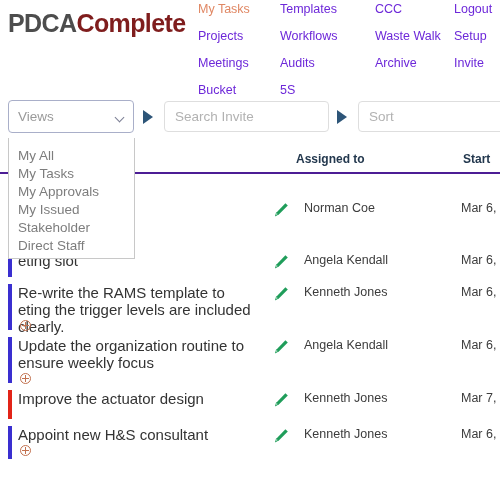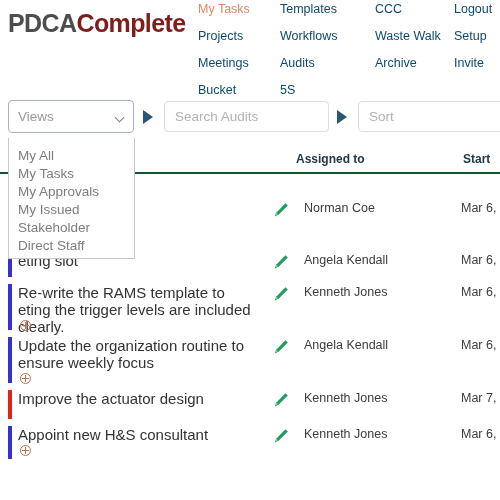--- a/index.html
+++ b/index.html
@@ -50,21 +50,21 @@
     top: 0;
   }
   .nav-col-0 { left: 0px; }
   .nav-col-1 { left: 82px; }
   .nav-col-2 { left: 177px; }
   .nav-col-3 { left: 256px; }
 
   .nav-link {
     display: block;
     font-size: 12.5px;
-    color: #0c4a6e;
+    color: #6d28d9;
     line-height: 12px;
     margin-bottom: 15px;
     white-space: nowrap;
     text-decoration: none;
     cursor: pointer;
   }
   .nav-link.active { color: #e08763; }
 
   
   .toolbar {
@@ -166,21 +166,21 @@
   .table {
     position: absolute;
     left: 0;
     top: 150px;
     width: 500px;
   }
 
   .thead {
     position: relative;
     height: 22px;
-    border-bottom: 2px solid #14532d;
+    border-bottom: 2px solid #4c1d95;
   }
   .th {
     position: absolute;
     top: 2px;
     font-size: 12px;
     font-weight: bold;
     color: #23384e;
     white-space: nowrap;
   }
   .th-assigned { left: 296px; }
@@ -297,21 +297,21 @@
   <div class="toolbar">
 
     <div class="views-select">
       <span>Views</span>
       <span class="views-caret"></span>
     </div>
 
     <div class="play-tri play-1"></div>
 
     <div class="text-field search-field">
-      <span>Search Audits</span>
+      <span>Search Invite</span>
     </div>
 
     <div class="play-tri play-2"></div>
 
     <div class="text-field sort-field">
       <span>Sort</span>
     </div>
 
   </div>
 

